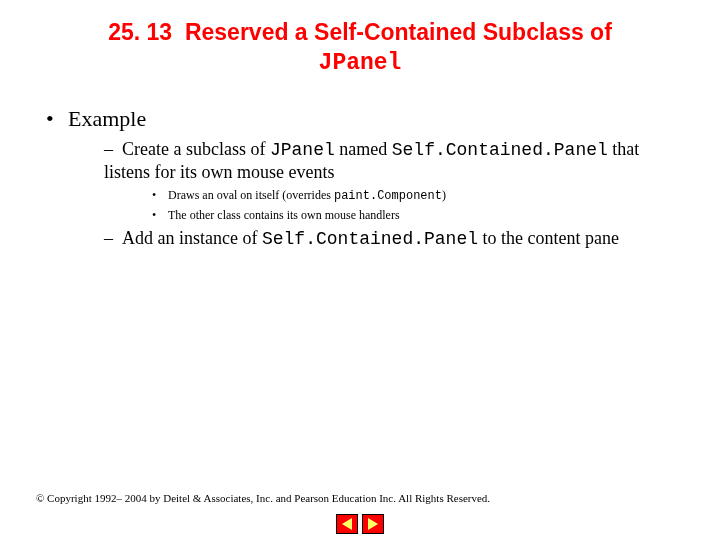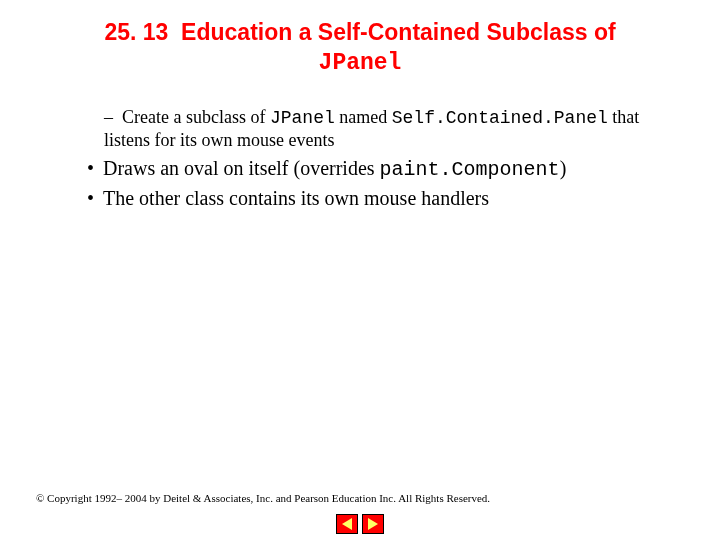--- a/index.html
+++ b/index.html
@@ -40,22 +40,22 @@
     font-size: 18px;
     margin-left: 68px;
     margin-bottom: 4px;
     line-height: 1.25;
   }
   .l2 .dash {
     display: inline-block;
     width: 18px;
   }
   .l3 {
-    font-size: 20px;
-    margin-left: 51px;
+    font-size: 12px;
+    margin-left: 116px;
     margin-bottom: 4px;
     line-height: 1.25;
   }
   .l3 .dot {
     display: inline-block;
     width: 16px;
   }
   .code {
     font-family: "Courier New", Courier, monospace;
   }
@@ -96,38 +96,44 @@
     border-bottom: 6px solid transparent;
     border-left: 10px solid #ffff66;
   }
 </style>
 </head>
 <body>
 
 <div class="slide">
   <div class="title">
     <span>25. 13</span>&nbsp;
-    <span>Education a Self-Contained Subclass of</span><br>
+    <span>Reserved a Self-Contained Subclass of</span><br>
     <span class="code">JPanel</span>
   </div>
 
+  <div class="l1">
+    <span class="bullet">•</span><span>Example</span>
+  </div>
 
   <div class="l2">
     <span class="dash">–</span><span>Create a subclass of </span><span class="code">JPanel</span><span> named </span><span class="code">Self.Contained.Panel</span><span> that listens for its own mouse events</span>
   </div>
 
   <div class="l3">
     <span class="dot">•</span><span>Draws an oval on itself (overrides </span><span class="code">paint.Component</span><span>)</span>
   </div>
 
 
   <div class="l3">
     <span class="dot">•</span><span>The other class contains its own mouse handlers</span>
   </div>
 
+  <div class="l2">
+    <span class="dash">–</span><span>Add an instance of </span><span class="code">Self.Contained.Panel</span><span> to the content pane</span>
+  </div>
 </div>
 
 <div class="footer">© Copyright 1992– 2004 by Deitel &amp; Associates, Inc. and Pearson Education Inc. All Rights Reserved.</div>
 
 <div class="nav">
   <div class="nav-btn">
     <div class="tri-left"></div>
   </div>
   <div class="nav-btn">
     <div class="tri-right"></div>

